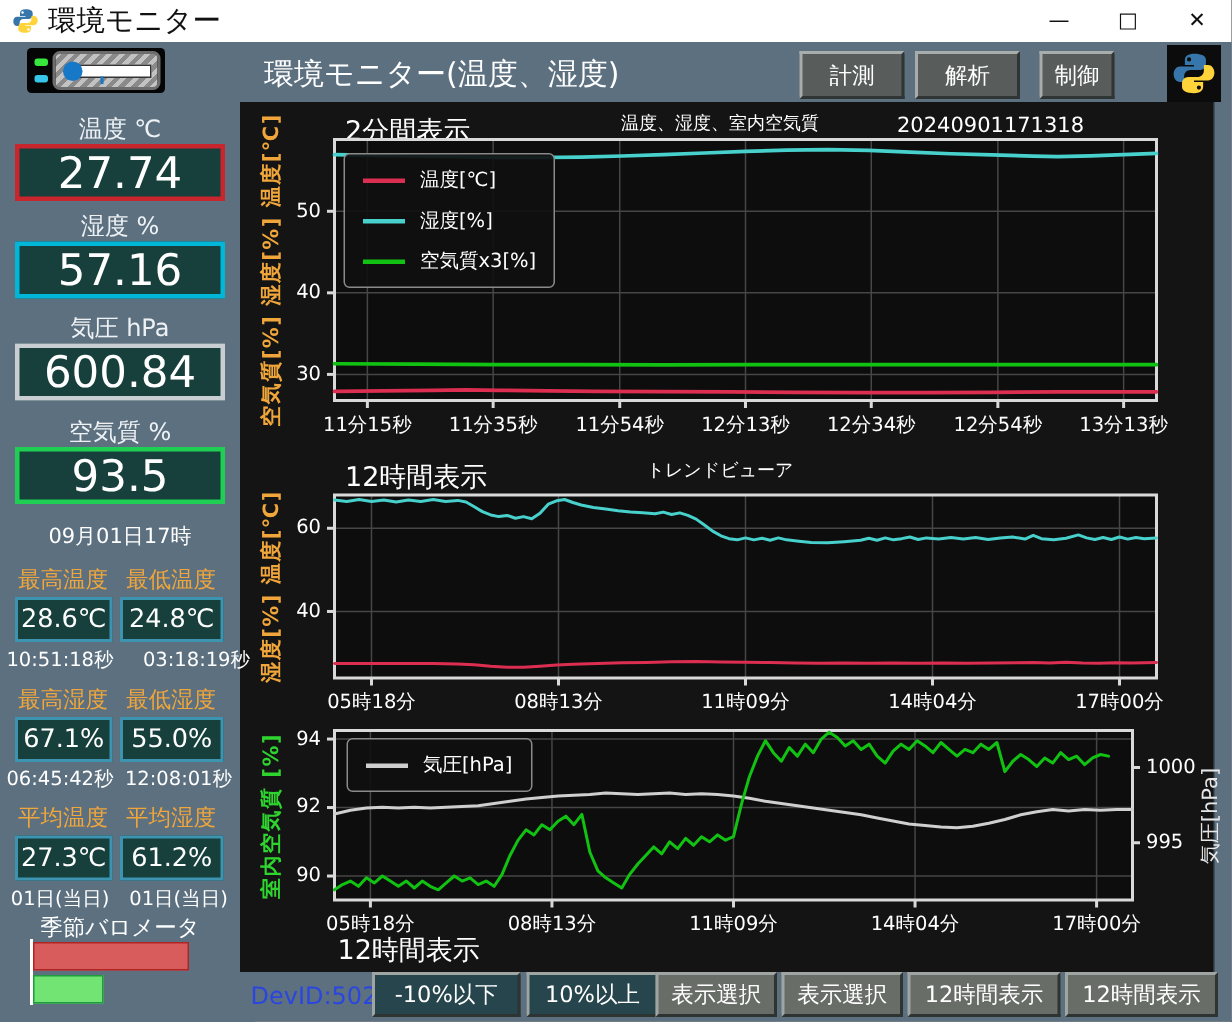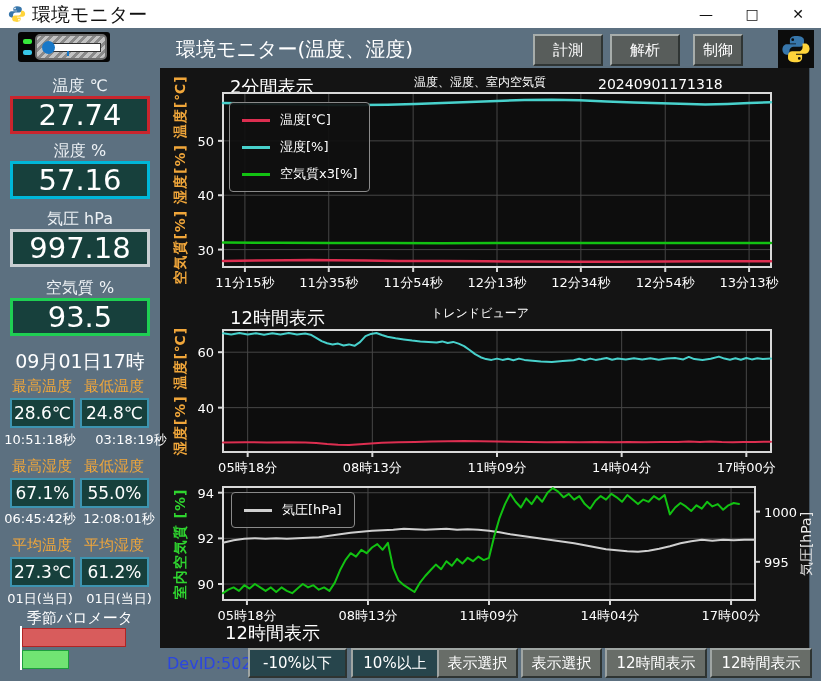--- a/index.html
+++ b/index.html
@@ -23,21 +23,21 @@
 .slider-track{position:absolute;left:8px;top:7px;width:56px;height:9px;background:#fff;border:1px solid #333}
 .slider-knob{position:absolute;left:-4px;top:-3px;width:13px;height:13px;background:#1878c8;border-radius:50%}
 .slider-tick{position:absolute;left:30px;bottom:2px;width:2px;height:5px;background:#1878c8}
 .header-title{position:absolute;left:176px;top:36px;font-size:20px;color:#ffffff}
 .hbtn{position:absolute;top:34px;height:32px;background:var(--hdr-btn);border:2px solid;border-color:#a7adab #2f3534 #2f3534 #a7adab;color:#fff;font-size:15px;display:flex;align-items:center;justify-content:center;cursor:default}
 .pybox{position:absolute;left:778px;top:30px;width:36px;height:38px;background:#0c0c0c;display:flex;align-items:center;justify-content:center}
 
 
 .r-label{position:absolute;left:0;width:160px;text-align:center;color:#eef2f5;font-size:16px}
 .r-box{position:absolute;left:10px;width:140px;height:38px;background:var(--teal-box);border:3px solid #c4b5fd;display:flex;align-items:center;justify-content:center;color:#fff;font-size:29px;line-height:1}
-.datetime{position:absolute;left:0;top:349px;width:160px;text-align:center;color:#fff;font-size:19px}
+.datetime{position:absolute;left:0;top:349px;width:160px;text-align:center;color:#fff;font-size:14px}
 .stat-label{position:absolute;color:var(--orange);font-size:15px;width:72px;text-align:center;white-space:nowrap}
 .stat-box{position:absolute;height:30px;background:var(--teal-box);border:2px solid var(--small-border);display:flex;align-items:center;justify-content:center;color:#fff;font-size:17px}
 .stat-time{position:absolute;font-size:13px;color:#fff;text-align:center;white-space:nowrap}
 .baro-title{position:absolute;left:0;top:609px;width:160px;text-align:center;color:#fff;font-size:15px}
 .baro-axis{position:absolute;left:20px;top:626px;width:2px;height:44px;background:#fff}
 .baro-bar{position:absolute;left:22px;height:19px}
 .baro-red{top:628px;background:var(--bar-red);border:1px solid #b02424}
 .baro-green{top:650px;background:var(--bar-green);border:1px solid #1d9e3d}
 
 
@@ -109,21 +109,21 @@
 <div class="r-label" style="top:76px">温度 ℃</div>
 <div class="r-box" style="top: 96px; border-color: rgb(201, 37, 45);">
       <span>27.74</span>
     </div>
 <div class="r-label" style="top:141px">湿度 %</div>
 <div class="r-box" style="top: 161px; border-color: rgb(0, 183, 217);">
       <span>57.16</span>
     </div>
 <div class="r-label" style="top:209px">気圧 hPa</div>
 <div class="r-box" style="top: 229px; border-color: rgb(201, 206, 210);">
-      <span>997.18</span>
+      <span>600.84</span>
     </div>
 <div class="r-label" style="top:278px">空気質 %</div>
 <div class="r-box" style="top: 298px; border-color: rgb(31, 207, 83);">
       <span>93.5</span>
     </div>
 
 <div class="datetime">09月01日17時</div>
 
 <div class="stat-label" style="left:6px;top:377px">最高温度</div>
 <div class="stat-label" style="left:78px;top:377px">最低温度</div>

